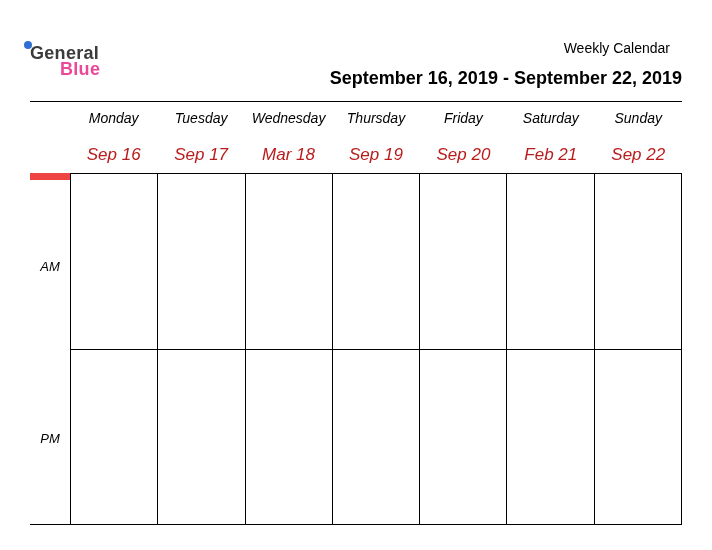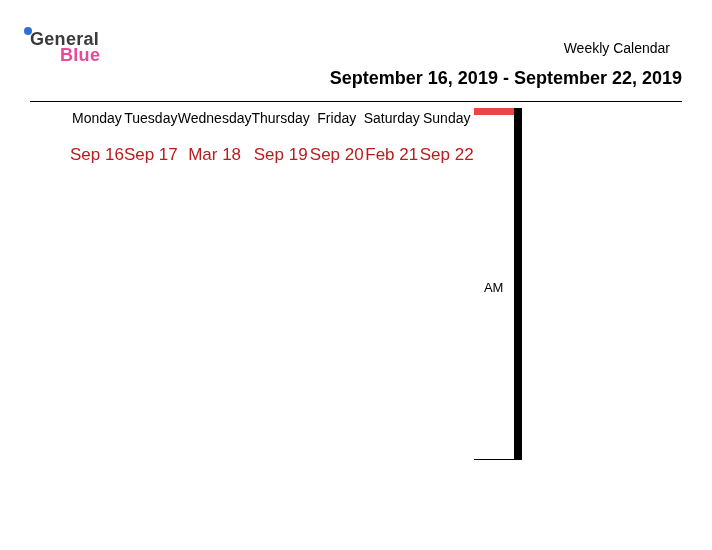--- a/index.html
+++ b/index.html
@@ -23,20 +23,21 @@
   .logo {
     display: flex;
     flex-direction: column;
     align-items: flex-start;
     line-height: 1;
     padding-top: 2px;
   }
   .logo-inner {
     position: relative;
     font-weight: 600;
+    margin-top: 14px;
   }
   .logo-line1 {
     font-size: 18px;
     color: #3b3b3b;
     letter-spacing: 0.3px;
   }
   .logo-line2 {
     font-size: 18px;
     color: #ec4899;
     margin-left: 30px;
@@ -65,21 +66,22 @@
     font-weight: 700;
     margin: 4px 0 0 0;
   }
   .divider {
     border: none;
     border-top: 1px solid #000;
     margin: 12px 0 6px 0;
   }
   .grid-wrap {
     display: flex;
-    flex-direction: row;
+    flex-direction: column;
+    font-style: italic;
   }
   .day-headers {
     display: flex;
     margin-left: 40px;
   }
   .day-header {
     flex: 1;
     text-align: center;
     padding: 2px 0 8px 0;
   }
@@ -179,20 +181,21 @@
       </div>
       <div class="day-header">
         <div class="day-name">Sunday</div>
         <div class="day-date">Sep 22</div>
       </div>
     </div>
 
     <div class="grid">
       <div class="row-labels">
         <div class="row-label">AM</div>
+        <div class="row-label">PM</div>
       </div>
       <div class="cells">
         <div class="cell-row">
           <div class="cell"></div>
           <div class="cell"></div>
           <div class="cell"></div>
           <div class="cell"></div>
           <div class="cell"></div>
           <div class="cell"></div>
           <div class="cell"></div>

